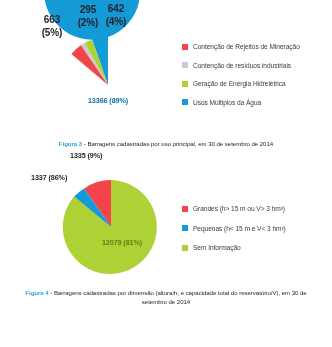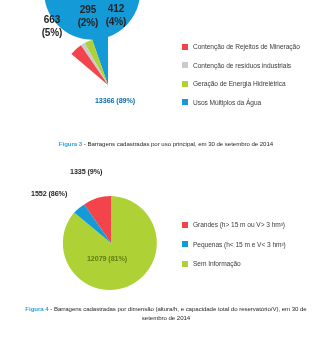--- a/index.html
+++ b/index.html
@@ -14,21 +14,21 @@
     font-family: "Liberation Sans", sans-serif;
     color: #231f20;
     position: relative;
   }
   .figure {
     position: absolute;
     left: 0;
     width: 332px;
   }
   #figure-1 { top: 0; height: 158px; }
-  #figure-2 { top: 160px; height: 187px; }
+  #figure-2 { top: 144px; height: 187px; }
 
   .chart-area {
     position: absolute;
     left: 0;
     top: 0;
     width: 332px;
   }
   .pie-wrap {
     position: absolute;
   }
@@ -52,22 +52,22 @@
 
   .inner-label {
     position: absolute;
     font-size: 7.2px;
     font-weight: bold;
     line-height: 1.25;
     text-align: center;
     white-space: nowrap;
     letter-spacing: -0.1px;
   }
-  .inner-label.on-blue { color: #0d6ea5; margin-left: 7px; }
-  .inner-label.on-green { color: #5f7d12; }
+  .inner-label.on-blue { color: #0d6ea5; }
+  .inner-label.on-green { color: #5f7d12; margin-left: 15px; }
 
   
   .legend {
     position: absolute;
     display: flex;
     flex-direction: column;
   }
   .legend-item {
     display: flex;
     align-items: flex-start;
@@ -130,21 +130,21 @@
       <span>663</span>
       <span class="pct">(5%)</span>
     </div>
 
     <div class="value-label" style="left:74px; top:4px; width:28px;">
       <span>295</span>
       <span class="pct">(2%)</span>
     </div>
 
     <div class="value-label" style="left:102px; top:3px; width:28px;">
-      <span>412</span>
+      <span>642</span>
       <span class="pct">(4%)</span>
     </div>
 
     <div class="inner-label on-blue" style="left:86px; top:96px; width:44px;">
       <span>13366</span>
       <span class="pct">(89%)</span>
     </div>
 
     <div class="legend" id="legend-1" style="left:182px; top:42px;">
       <div class="legend-item">
@@ -184,21 +184,21 @@
         <path d="M 47 47 L 20.21 8.39 A 47 47 0 0 0 10.12 16.42 Z" fill="#149bd7"></path>
       </svg>
     </div>
 
     <div class="inner-label" style="left:70px; top:7px; width:30px; color:#231f20;">
       <span>1335</span>
       <span class="pct">(9%)</span>
     </div>
 
     <div class="inner-label" style="left:31px; top:29px; width:30px; color:#231f20;">
-      <span>1552</span>
+      <span>1337</span>
       <span class="pct">(86%)</span>
     </div>
 
     <div class="inner-label on-green" style="left:85px; top:94px; width:44px;">
       <span>12079</span>
       <span class="pct">(81%)</span>
     </div>
 
     <div class="legend" id="legend-2" style="left:182px; top:60px;">
       <div class="legend-item">

